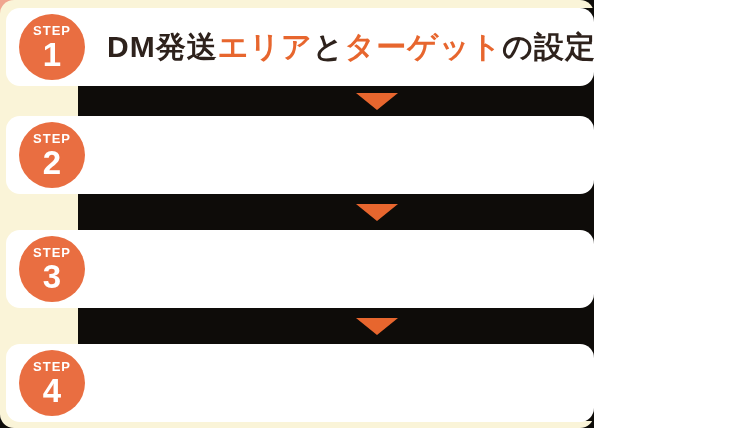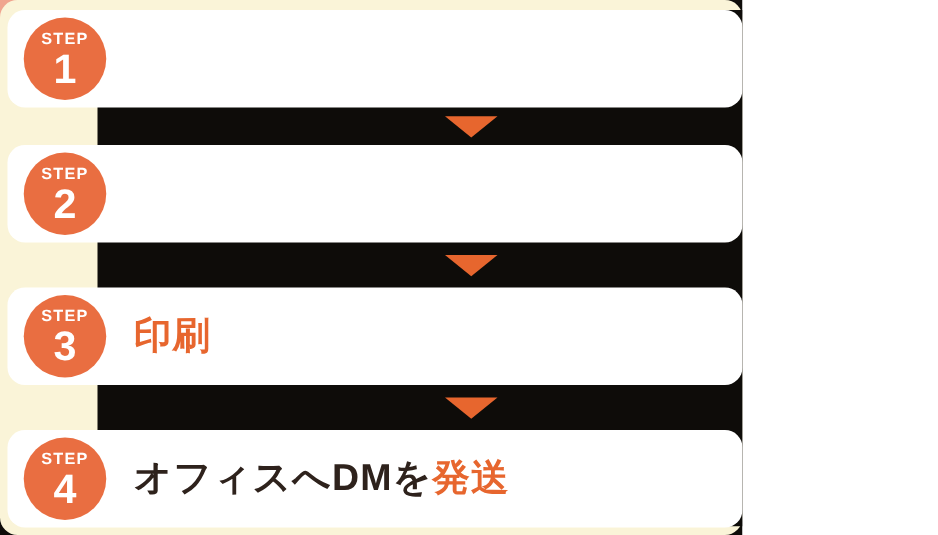--- a/index.html
+++ b/index.html
@@ -68,43 +68,42 @@
   <div class="backdrop"></div>
   <div class="corner-accent"></div>
   <div class="panel"></div>
   <div class="band"></div>
 
   <section class="card" style="top:8px">
     <div class="badge">
       <span class="badge-label">STEP</span>
       <span class="badge-number">1</span>
     </div>
+    <h2 class="title"><span class="t-dark">DM発送</span><span class="t-accent">エリア</span><span class="t-dark">と</span><span class="t-accent">ターゲット</span><span class="t-dark">の設定</span></h2>
   </section>
 
   <div class="arrow" style="top:93px"></div>
 
   <section class="card" style="top:116px">
     <div class="badge">
       <span class="badge-label">STEP</span>
       <span class="badge-number">2</span>
     </div>
   </section>
 
   <div class="arrow" style="top:204px"></div>
 
   <section class="card" style="top:230px">
     <div class="badge">
       <span class="badge-label">STEP</span>
       <span class="badge-number">3</span>
     </div>
-    <h2 class="title"><span class="t-accent">印刷</span></h2>
   </section>
 
   <div class="arrow" style="top:318px"></div>
 
   <section class="card" style="top:344px">
     <div class="badge">
       <span class="badge-label">STEP</span>
       <span class="badge-number">4</span>
     </div>
-    <h2 class="title"><span class="t-dark">オフィスへDMを</span><span class="t-accent">発送</span></h2>
   </section>
 </div>
 
 </body></html>

